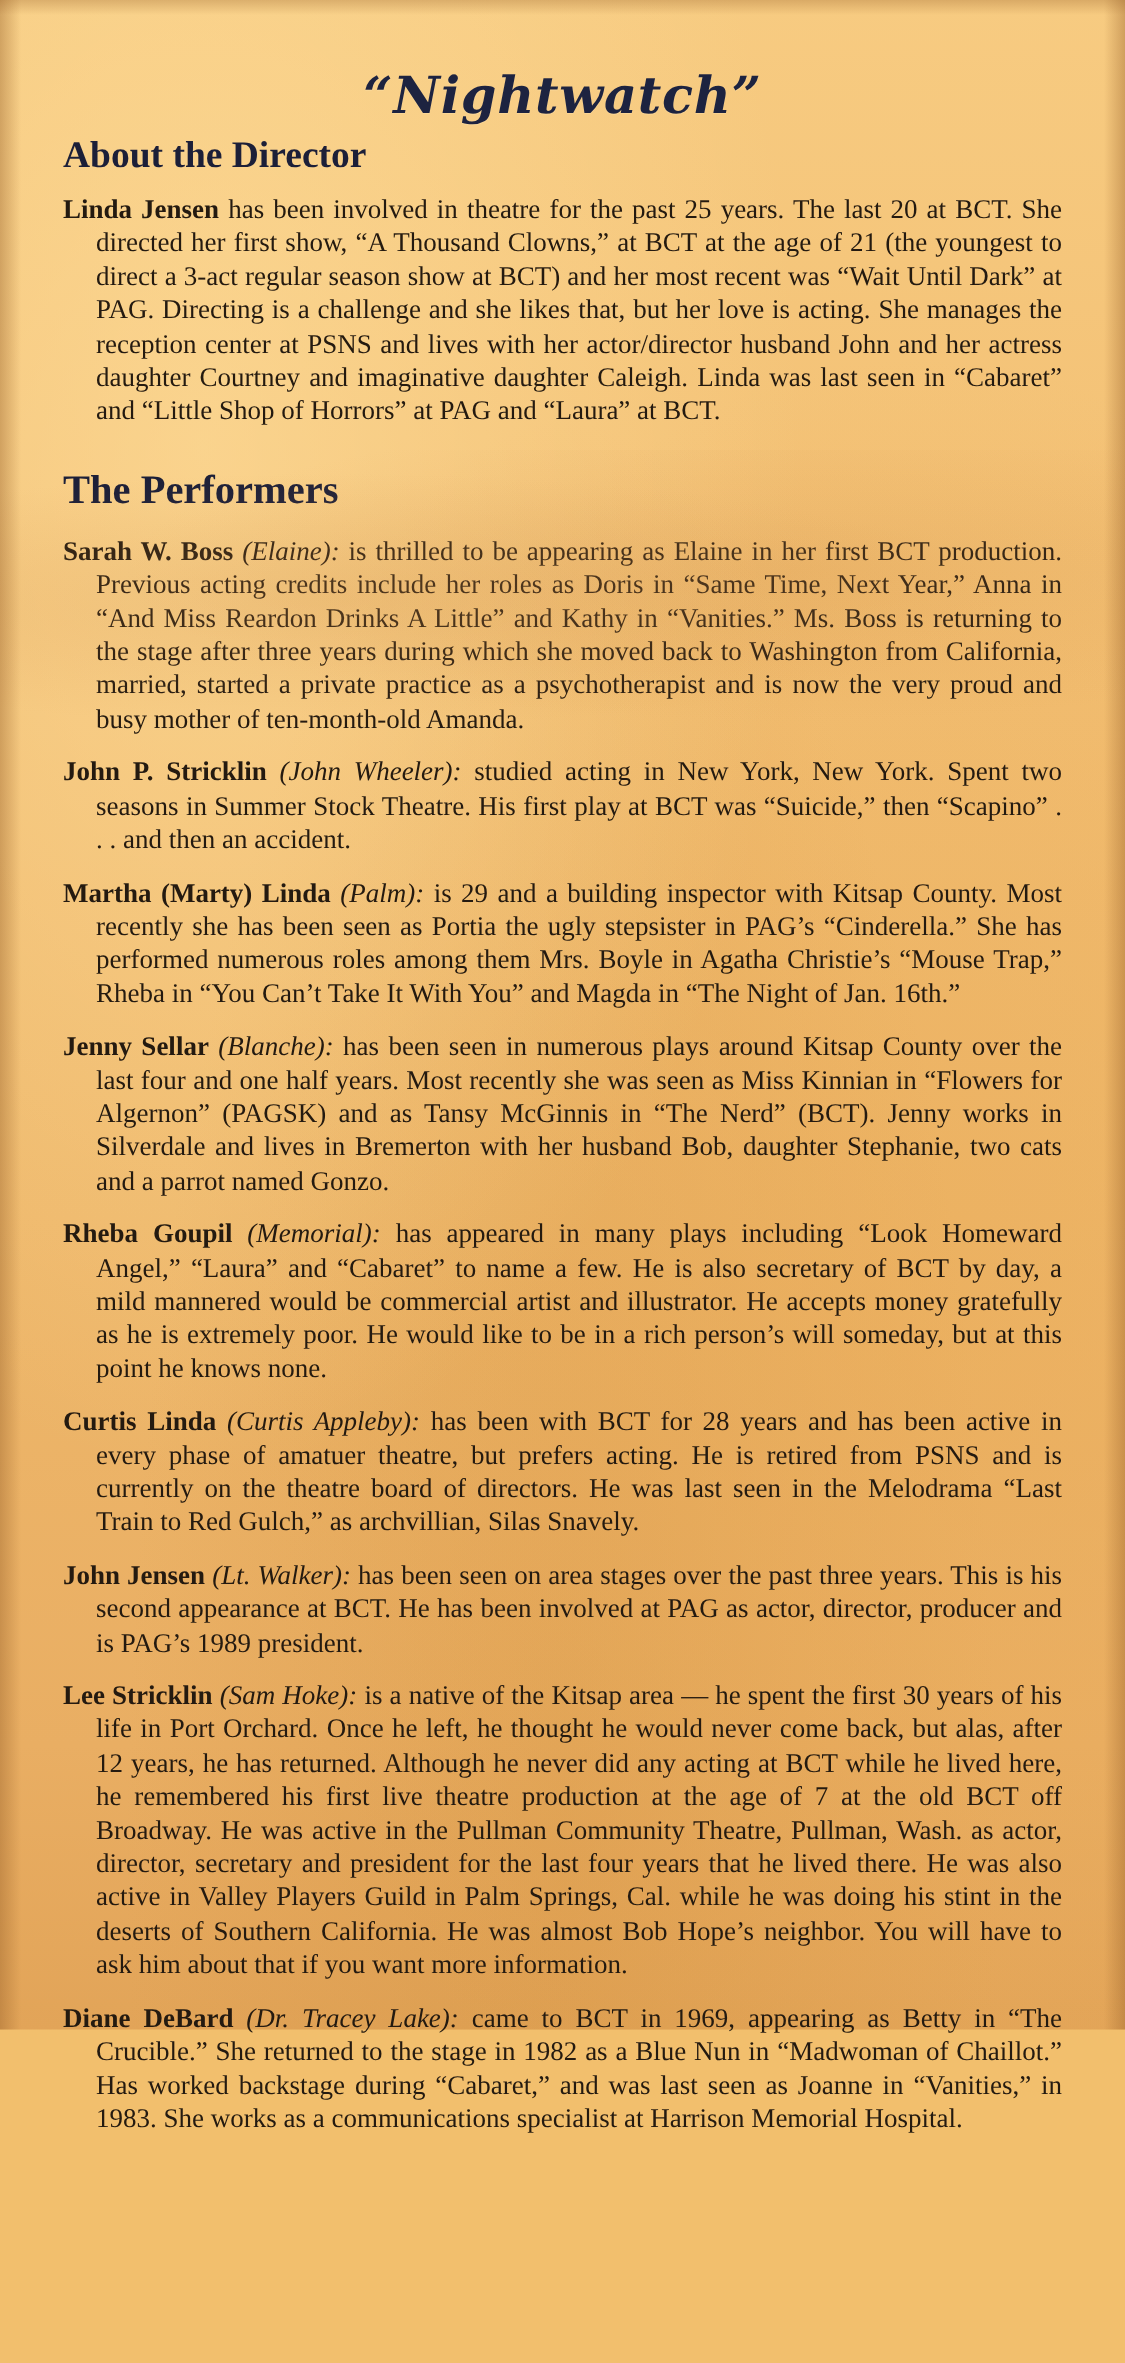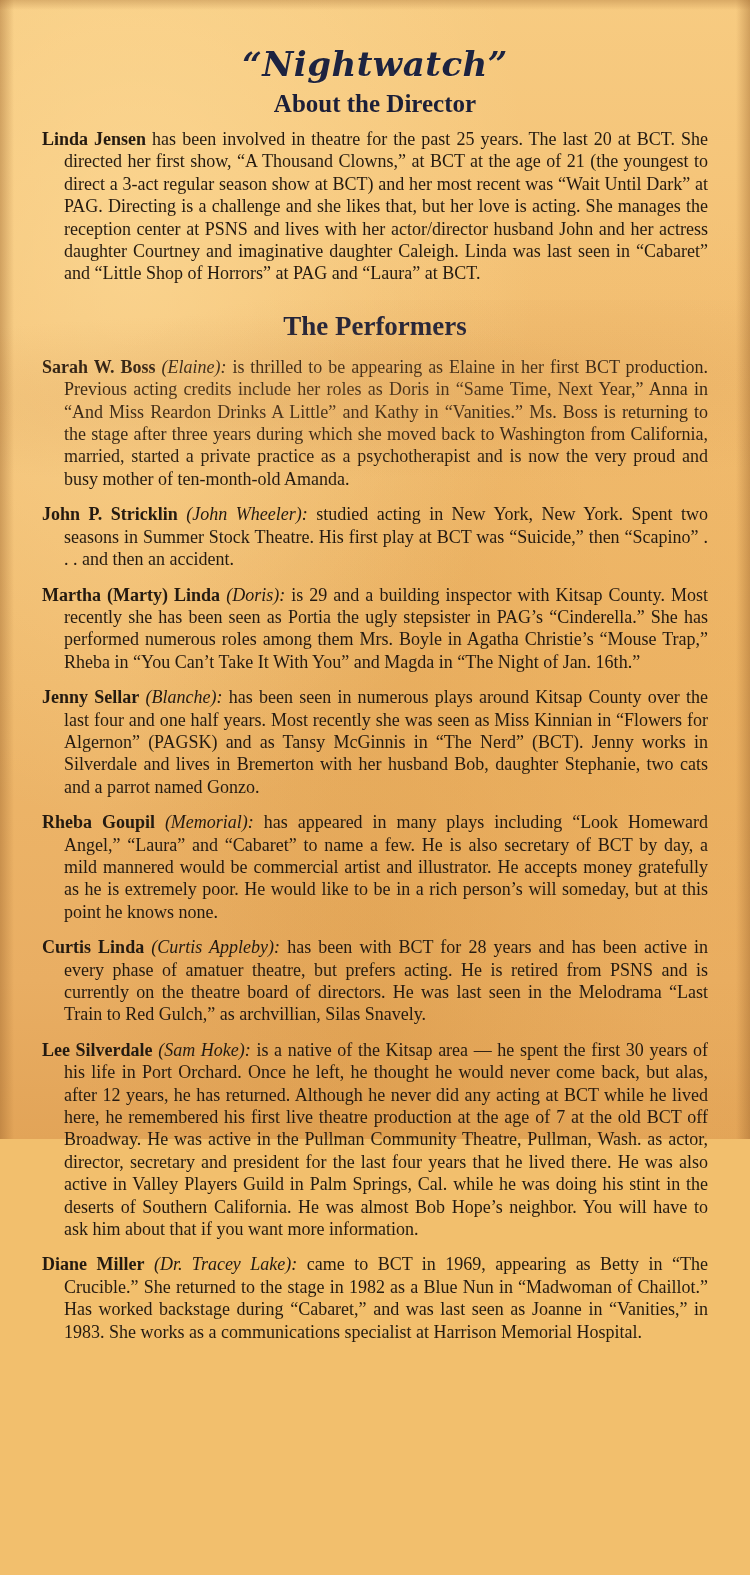--- a/index.html
+++ b/index.html
@@ -11,21 +11,21 @@
     height: 1575px;
     overflow: hidden;
     background: #f2bf6d;
     font-family: "Liberation Serif", serif;
     color: #231a12;
   }
   
   .page {
     position: relative;
     width: 750px;
-    height: 1139px;
+    height: 1353px;
     box-sizing: border-box;
     padding: 44px 42px 10px 42px;
     background:
       radial-gradient(ellipse at 18% 22%, rgba(255,225,160,0.55) 0%, rgba(255,225,160,0) 46%),
       radial-gradient(ellipse at 82% 66%, rgba(233,170,86,0.45) 0%, rgba(233,170,86,0) 52%),
       radial-gradient(ellipse at 50% 92%, rgba(214,150,70,0.45) 0%, rgba(214,150,70,0) 55%),
       linear-gradient(180deg, #f7cb81 0%, #f3c074 28%, #eeb76a 60%, #e9ae63 86%, #e2a458 100%);
   }
   .page:before {
     
@@ -58,21 +58,20 @@
     font-family: "DejaVu Serif", serif;
     font-style: italic;
     font-weight: bold;
     font-size: 34px;
     letter-spacing: 0.5px;
     color: #1d2340;
     margin: 0 0 6px 0;
     text-shadow: 0 1px 0 rgba(255,230,180,0.35);
   }
   .section-head {
-    text-align: center;
     font-family: "Liberation Serif", serif;
     font-weight: bold;
     font-size: 25px;
     color: #1c1f38;
     margin: 2px 0 10px 0;
   }
   .section-head.performers {
     font-size: 27px;
     margin-top: 26px;
     margin-bottom: 14px;
@@ -120,36 +119,40 @@
     <p class="bio">
       <span class="name">Sarah W. Boss</span>
       <span class="role">(Elaine):</span><span class="body"> is thrilled to be appearing as Elaine in her first BCT production. Previous acting credits include her roles as Doris in “Same Time, Next Year,” Anna in “And Miss Reardon Drinks A Little” and Kathy in “Vanities.” Ms. Boss is returning to the stage after three years during which she moved back to Washington from California, married, started a private practice as a psychotherapist and is now the very proud and busy mother of ten-month-old Amanda.</span>
     </p>
     <p class="bio">
       <span class="name">John P. Stricklin</span>
       <span class="role">(John Wheeler):</span><span class="body"> studied acting in New York, New York. Spent two seasons in Summer Stock Theatre. His first play at BCT was “Suicide,” then “Scapino” . . . and then an accident.</span>
     </p>
     <p class="bio">
       <span class="name">Martha (Marty) Linda</span>
-      <span class="role">(Doris):</span><span class="body"> is 29 and a building inspector with Kitsap County. Most recently she has been seen as Portia the ugly stepsister in PAG’s “Cinderella.” She has performed numerous roles among them Mrs. Boyle in Agatha Christie’s “Mouse Trap,” Rheba in “You Can’t Take It With You” and Magda in “The Night of Jan. 16th.”</span>
+      <span class="role">(Palm):</span><span class="body"> is 29 and a building inspector with Kitsap County. Most recently she has been seen as Portia the ugly stepsister in PAG’s “Cinderella.” She has performed numerous roles among them Mrs. Boyle in Agatha Christie’s “Mouse Trap,” Rheba in “You Can’t Take It With You” and Magda in “The Night of Jan. 16th.”</span>
     </p>
     <p class="bio">
       <span class="name">Jenny Sellar</span>
       <span class="role">(Blanche):</span><span class="body"> has been seen in numerous plays around Kitsap County over the last four and one half years. Most recently she was seen as Miss Kinnian in “Flowers for Algernon” (PAGSK) and as Tansy McGinnis in “The Nerd” (BCT). Jenny works in Silverdale and lives in Bremerton with her husband Bob, daughter Stephanie, two cats and a parrot named Gonzo.</span>
     </p>
     <p class="bio">
       <span class="name">Rheba Goupil</span>
       <span class="role">(Memorial):</span><span class="body"> has appeared in many plays including “Look Homeward Angel,” “Laura” and “Cabaret” to name a few. He is also secretary of BCT by day, a mild mannered would be commercial artist and illustrator. He accepts money gratefully as he is extremely poor. He would like to be in a rich person’s will someday, but at this point he knows none.</span>
     </p>
     <p class="bio">
       <span class="name">Curtis Linda</span>
       <span class="role">(Curtis Appleby):</span><span class="body"> has been with BCT for 28 years and has been active in every phase of amatuer theatre, but prefers acting. He is retired from PSNS and is currently on the theatre board of directors. He was last seen in the Melodrama “Last Train to Red Gulch,” as archvillian, Silas Snavely.</span>
     </p>
     <p class="bio">
-      <span class="name">Lee Silverdale</span>
+      <span class="name">John Jensen</span>
+      <span class="role">(Lt. Walker):</span><span class="body"> has been seen on area stages over the past three years. This is his second appearance at BCT. He has been involved at PAG as actor, director, producer and is PAG’s 1989 president.</span>
+    </p>
+    <p class="bio">
+      <span class="name">Lee Stricklin</span>
       <span class="role">(Sam Hoke):</span><span class="body"> is a native of the Kitsap area — he spent the first 30 years of his life in Port Orchard. Once he left, he thought he would never come back, but alas, after 12 years, he has returned. Although he never did any acting at BCT while he lived here, he remembered his first live theatre production at the age of 7 at the old BCT off Broadway. He was active in the Pullman Community Theatre, Pullman, Wash. as actor, director, secretary and president for the last four years that he lived there. He was also active in Valley Players Guild in Palm Springs, Cal. while he was doing his stint in the deserts of Southern California. He was almost Bob Hope’s neighbor. You will have to ask him about that if you want more information.</span>
     </p>
     <p class="bio">
-      <span class="name">Diane Miller</span>
+      <span class="name">Diane DeBard</span>
       <span class="role">(Dr. Tracey Lake):</span><span class="body"> came to BCT in 1969, appearing as Betty in “The Crucible.” She returned to the stage in 1982 as a Blue Nun in “Madwoman of Chaillot.” Has worked backstage during “Cabaret,” and was last seen as Joanne in “Vanities,” in 1983. She works as a communications specialist at Harrison Memorial Hospital.</span>
     </p>
   </div>
 </div>
 
 </body></html>

